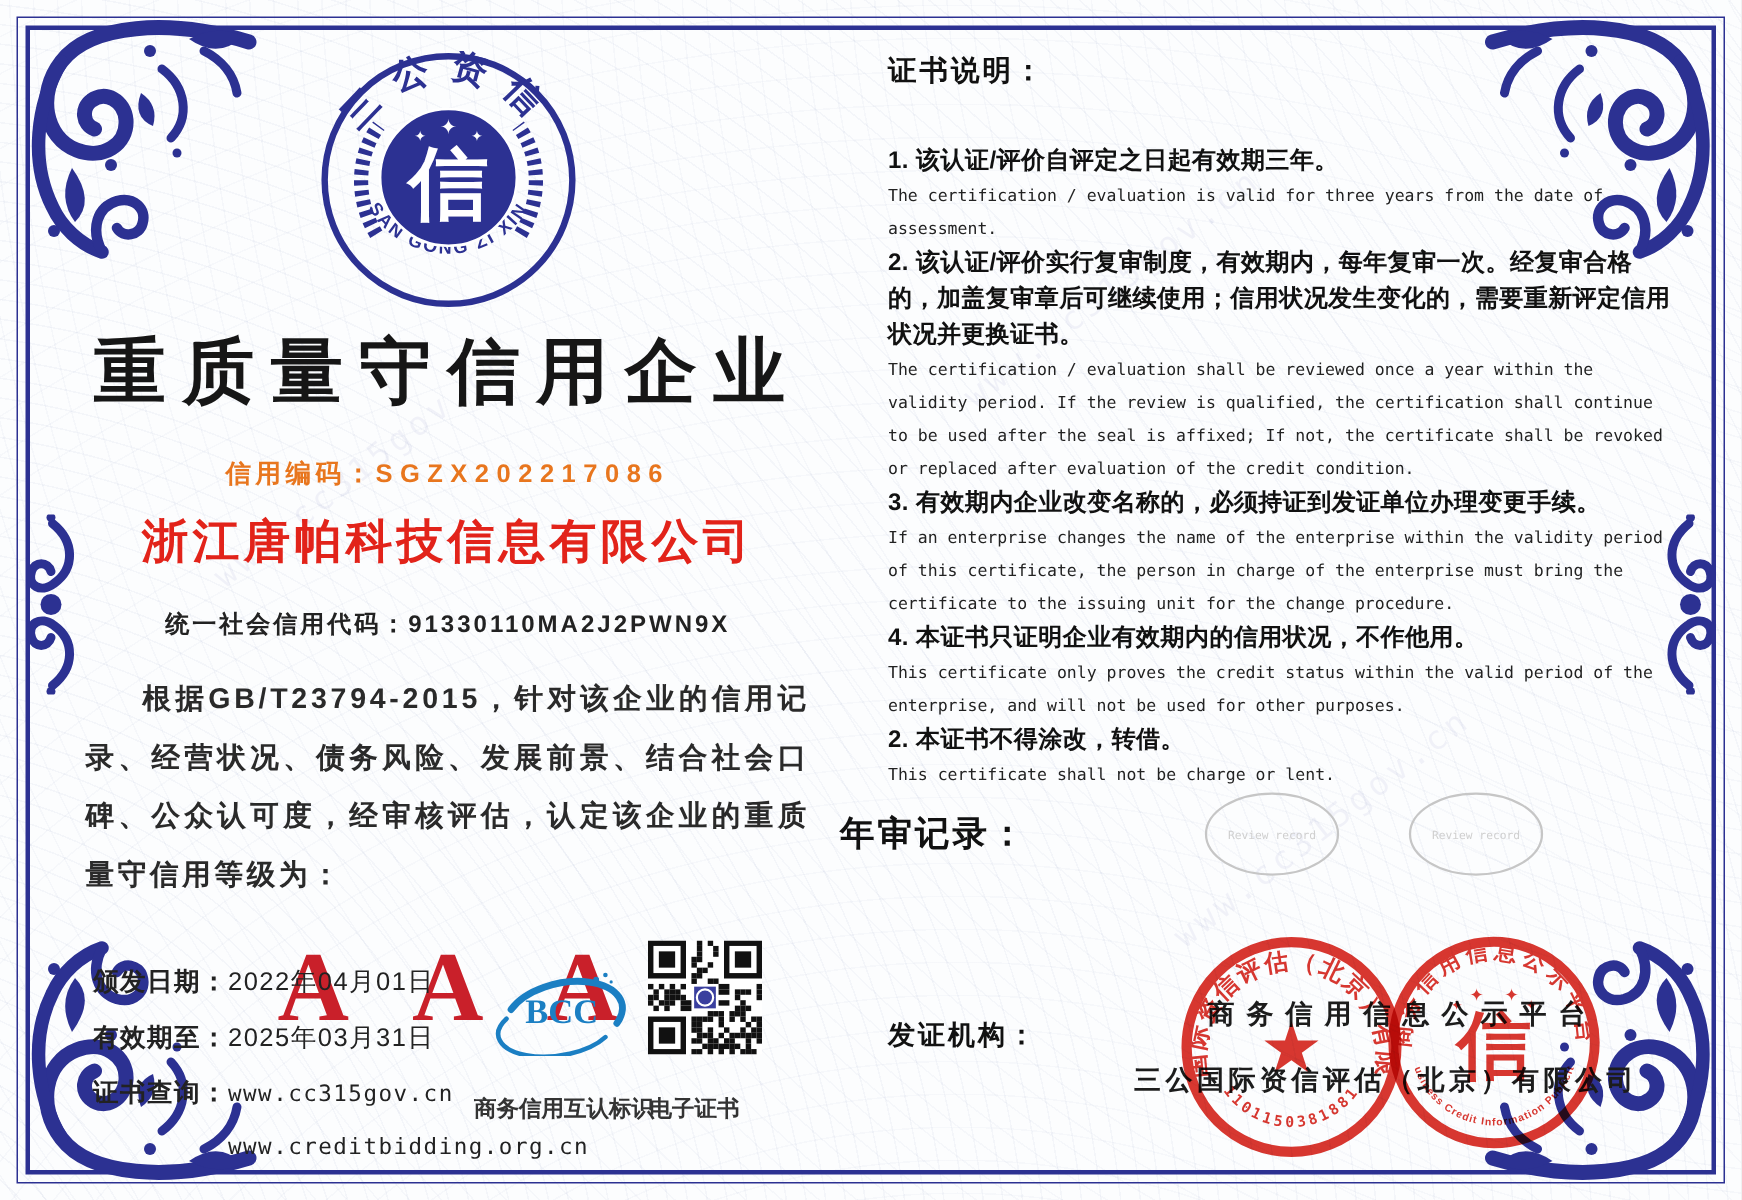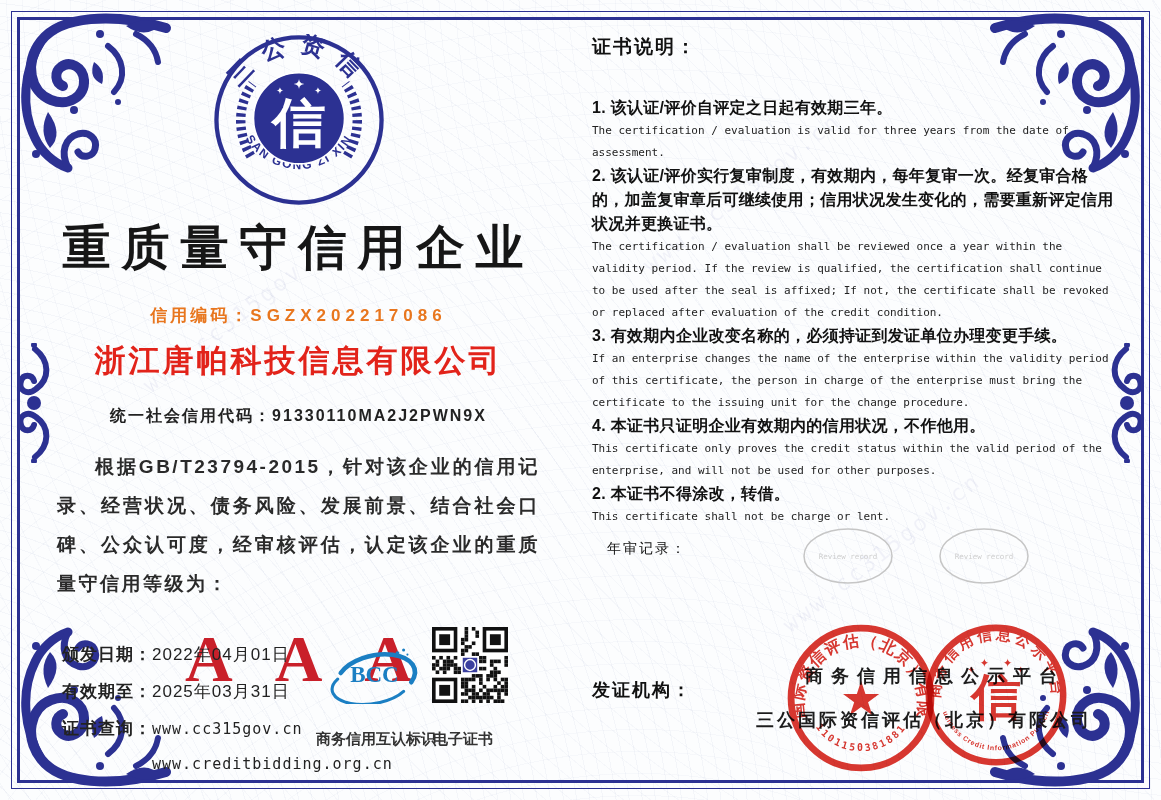--- a/index.html
+++ b/index.html
@@ -53,21 +53,21 @@
                font-size:15px;font-weight:bold;color:#333;font-family:"Liberation Serif",serif;}
   .caption-qr{position:absolute;left:423px;top:730px;width:80px;text-align:center;
               font-size:15px;font-weight:bold;color:#333;font-family:"Liberation Serif",serif;}
 
   
   .rightcol{position:absolute;left:592px;top:30px;width:522px;}
   .r-head{font-size:19px;font-weight:bold;letter-spacing:2px;margin-top:4px;color:#111;}
   .r-items{margin-top:36px;}
   .it-zh{font-size:16px;font-weight:bold;line-height:24px;color:#111;letter-spacing:.3px;}
   .it-en{font-family:"DejaVu Sans Mono",monospace;font-size:11px;line-height:22px;color:#222;}
-  .annual{position:absolute;left:607px;top:540px;font-size:14px;font-weight:normal;letter-spacing:2px;color:#111;}
+  .annual{position:absolute;left:560px;top:540px;font-size:23px;font-weight:bold;letter-spacing:2px;color:#111;}
   .rev-ellipse{position:absolute;width:92px;height:60px;}
   .rev-1{left:802px;top:526px;}
   .rev-2{left:938px;top:526px;}
   .issuer-label{position:absolute;left:592px;top:678px;font-size:18px;font-weight:bold;letter-spacing:2px;color:#111;text-align:right;}
   .issuer-l1{position:absolute;left:770px;top:664px;width:330px;text-align:center;
              font-size:18px;font-weight:bold;letter-spacing:8px;color:#1c1c1c;white-space:nowrap;}
   .issuer-l2{position:absolute;left:726px;top:708px;width:396px;text-align:center;
              font-size:18px;font-weight:bold;letter-spacing:3px;color:#1c1c1c;white-space:nowrap;}
   .seal{position:absolute;mix-blend-mode:multiply;opacity:.92;}
   .seal-left{left:785px;top:622px;width:152px;height:152px;}

